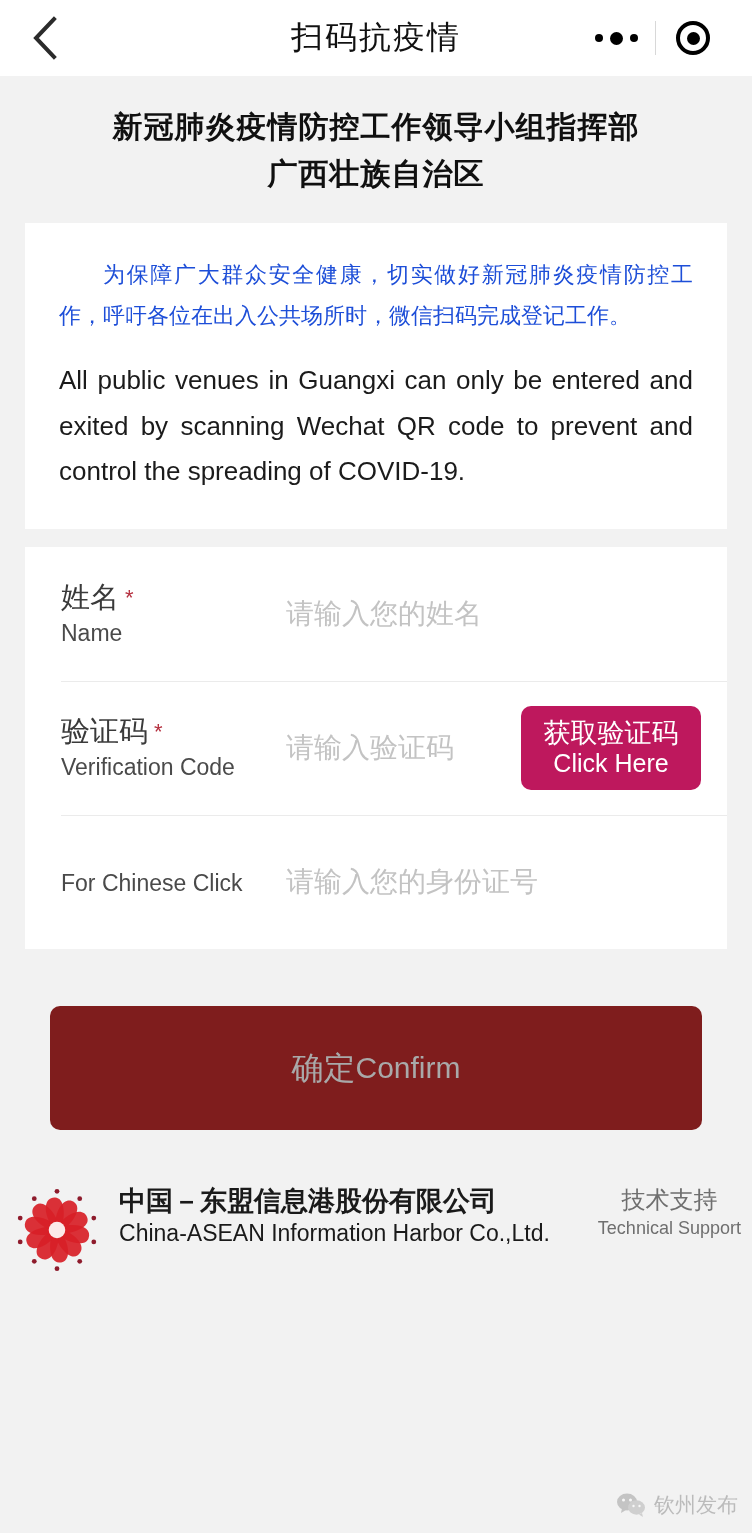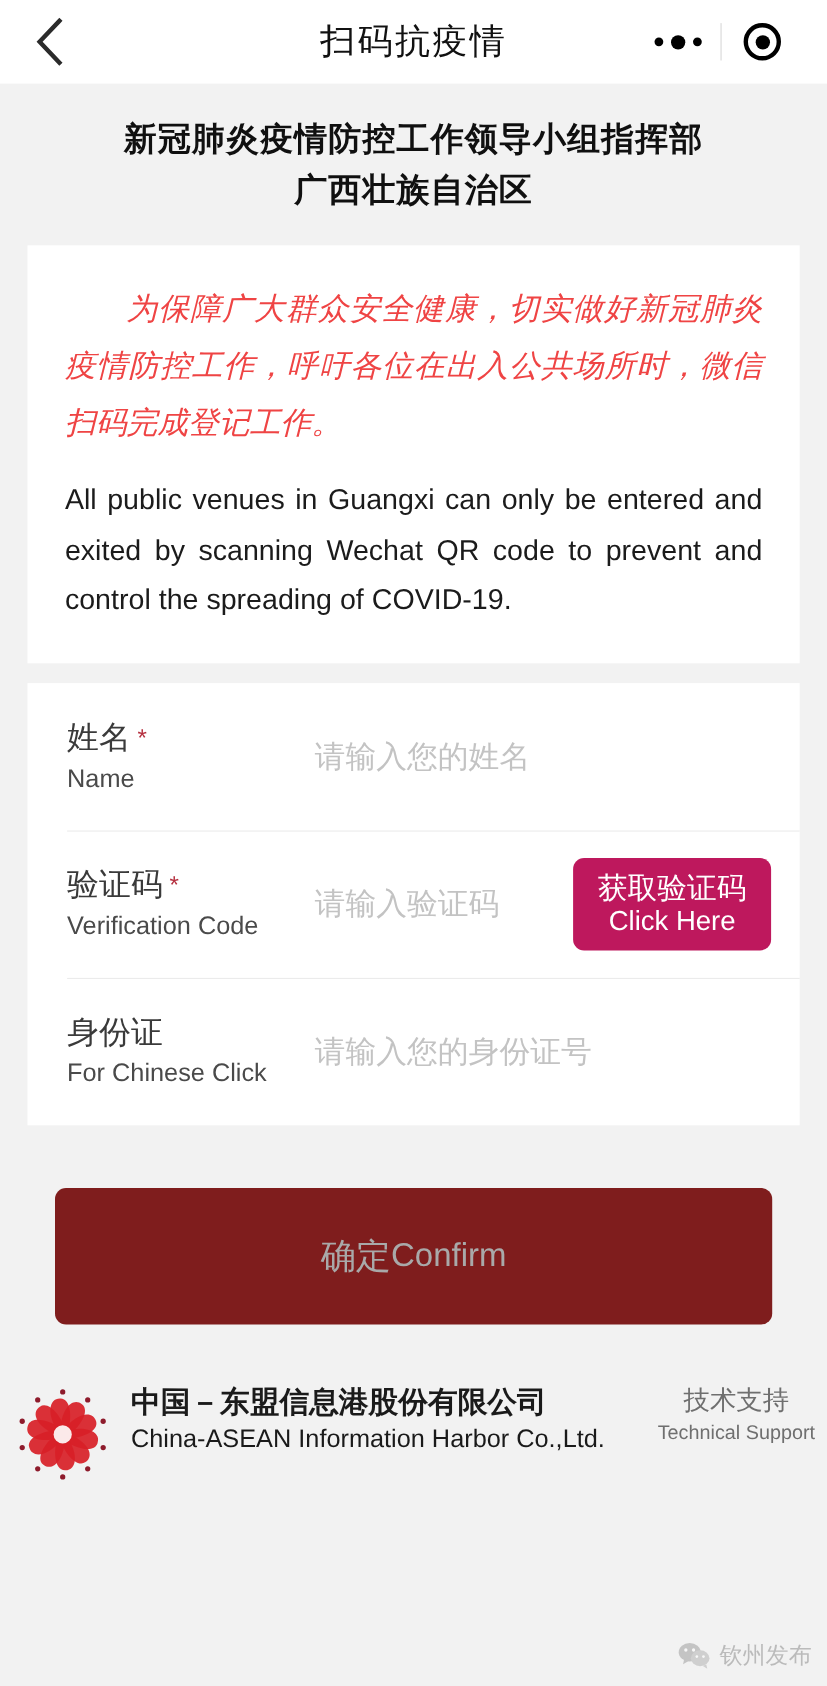--- a/index.html
+++ b/index.html
@@ -120,27 +120,26 @@
 
   
   .card {
     background: #ffffff;
     margin: 0 25px;
   }
   .notice {
     padding: 32px 34px 34px 34px;
   }
   .notice .cn {
-    font-size: 28px;
-    color: #ef4444;
+    font-size: 22px;
+    color: #1d4ed8;
     line-height: 1.85;
     text-indent: 2em;
     margin: 0 0 22px 0;
     text-align: justify;
-    font-style: italic;
   }
   .notice .en {
     font-size: 26px;
     color: #1b1b1b;
     line-height: 1.75;
     margin: 0;
     text-align: justify;
   }
 
   .gap-sm { height: 18px; }
@@ -379,21 +378,20 @@
         <input type="text" placeholder="请输入验证码" style="">
       </div>
       <button class="code-btn">
         <span class="b-cn">获取验证码</span>
         <span class="b-en">Click Here</span>
       </button>
     </div>
 
     <div class="form-row">
       <div class="label-block">
-        <div class="label-cn">身份证</div>
         <div class="label-en">For Chinese Click</div>
       </div>
       <div class="field">
         <input type="text" placeholder="请输入您的身份证号" style="">
       </div>
     </div>
 
   </div>
 
   <div class="confirm-wrap">

